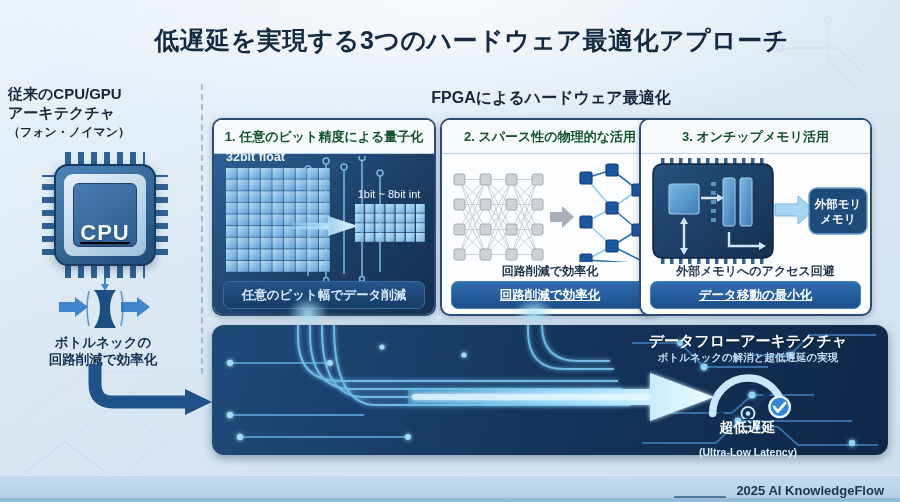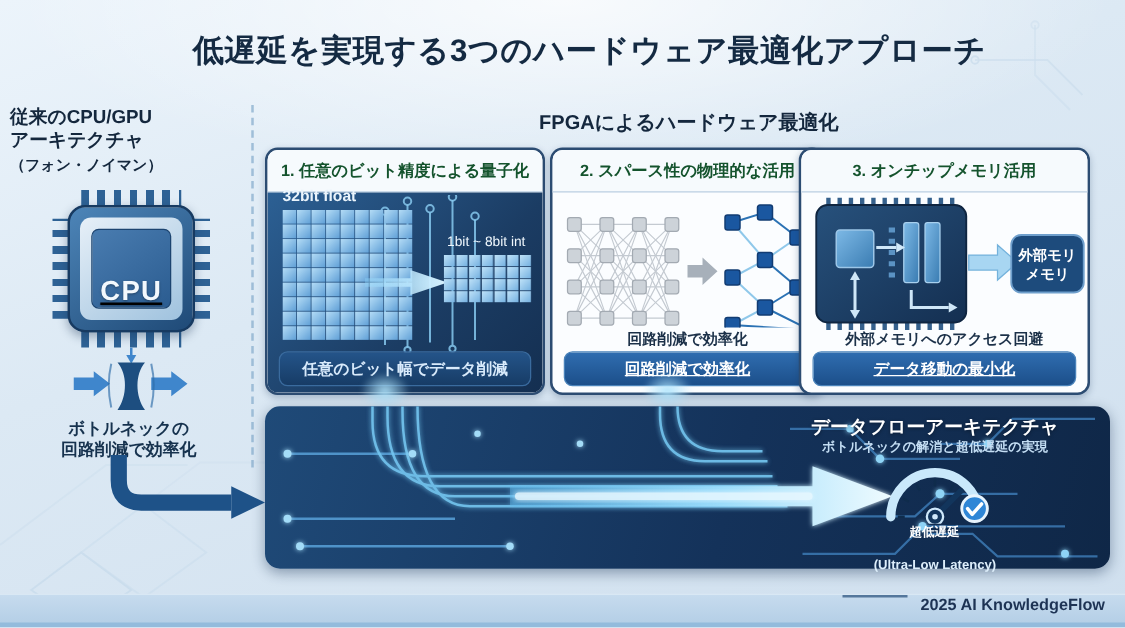--- a/index.html
+++ b/index.html
@@ -64,30 +64,30 @@
   .caption{left:0;right:0;top:143px;text-align:center;font-size:12px;font-weight:700;color:#1c3149;}
   
   .flow{left:212px;top:325px;width:676px;height:130px;border-radius:12px;
     background:linear-gradient(105deg,#1f4a78 0%,#14325a 55%,#0f2747 100%);
     box-shadow:0 3px 10px rgba(15,40,75,.4);}
   .flow-text{position:absolute;right:14px;top:0;width:252px;height:130px;text-align:center;}
   .ft-title{position:absolute;left:0;right:0;top:7px;font-size:15px;font-weight:800;color:#ffffff;
     text-shadow:0 1px 3px rgba(0,0,0,.4);}
   .ft-sub{position:absolute;left:0;right:0;top:26px;font-size:10.5px;font-weight:600;color:#c3ddf3;}
   .ft-gauge{position:absolute;left:50%;top:40px;transform:translateX(-50%);}
-  .ft-label{position:absolute;left:0;right:1px;top:94px;font-size:10px;font-weight:800;color:#ffffff;}
+  .ft-label{position:absolute;left:0;right:1px;top:94px;font-size:14px;font-weight:800;color:#ffffff;}
   .ft-sublabel{position:absolute;left:0;right:0;top:111px;font-size:10.5px;font-weight:600;color:#ddeefb;margin-top:10px;}
   .stream{top:298px;width:40px;height:30px;border-radius:50%;
     background:radial-gradient(closest-side,rgba(175,228,252,.95),rgba(175,228,252,0));
     filter:blur(2px);}
   
   .strip{left:0;right:0;bottom:0;height:26px;background:linear-gradient(180deg,#c6dbee,#b2cde5);
     border-top:1px solid #d9e8f4;}
   .strip::after{content:"";position:absolute;left:0;right:0;bottom:0;height:4px;background:#93bbdc;}
-  .credit{position:absolute;right:16px;top:0;height:22px;display:flex;align-items:flex-start;gap:10px;}
+  .credit{position:absolute;right:16px;top:0;height:22px;display:flex;align-items:flex-end;gap:10px;}
   .credit .rule{display:inline-block;width:52px;height:2px;background:#54779c;}
   .credit .txt{font-size:13px;font-weight:700;color:#1d3354;}
 </style>
 </head>
 <body>
 
 <div id="stage">
 
   <svg class="abs" width="900" height="502" viewBox="0 0 900 502" style="left:0;top:0;opacity:.55">
     <g fill="none" stroke="#c2d7e9" stroke-width="1.5">

